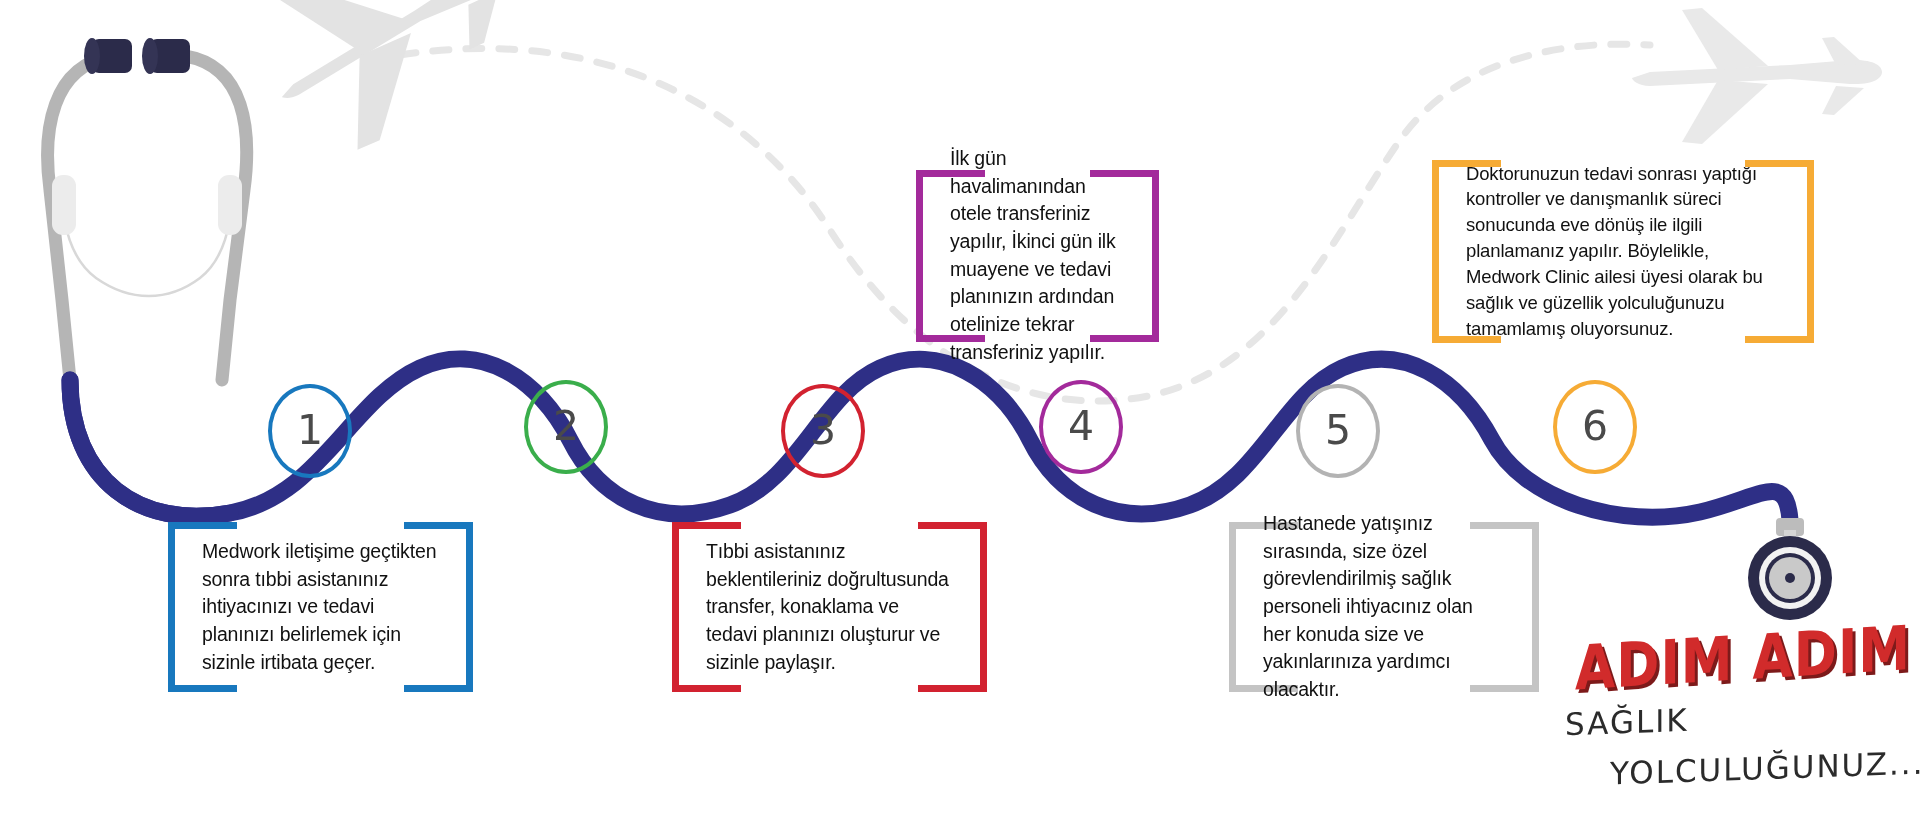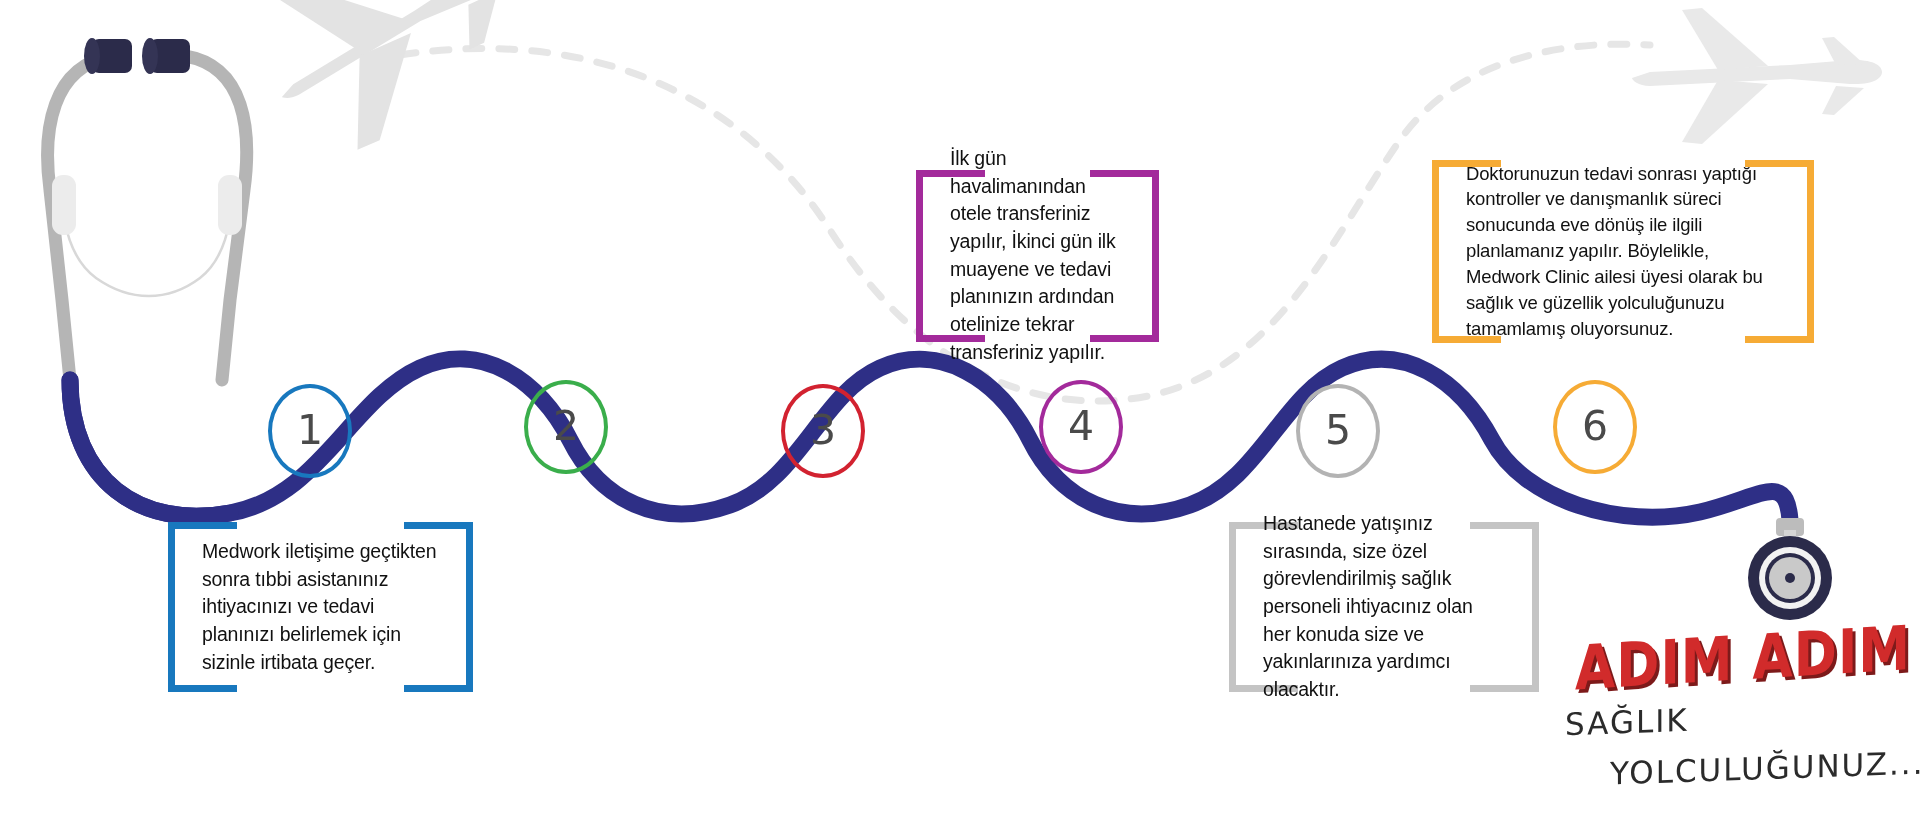--- a/index.html
+++ b/index.html
@@ -224,20 +224,31 @@
       <div class="cap bottom" style="background:#1878be;"></div>
     </div>
     <div class="brk right" style="border-color:#1878be;">
       <div class="cap top" style="background:#1878be;"></div>
       <div class="cap bottom" style="background:#1878be;"></div>
     </div>
     <div class="body">Medwork iletişime geçtikten sonra tıbbi asistanınız ihtiyacınızı ve tedavi planınızı belirlemek için sizinle irtibata geçer.</div>
   </div>
 
 
+  <div class="callout" style="left:672px; top:522px; width:315px; height:170px;">
+    <div class="brk left" style="border-color:#d22230;">
+      <div class="cap top" style="background:#d22230;"></div>
+      <div class="cap bottom" style="background:#d22230;"></div>
+    </div>
+    <div class="brk right" style="border-color:#d22230;">
+      <div class="cap top" style="background:#d22230;"></div>
+      <div class="cap bottom" style="background:#d22230;"></div>
+    </div>
+    <div class="body">Tıbbi asistanınız beklentileriniz doğrultusunda transfer, konaklama ve tedavi planınızı oluşturur ve sizinle paylaşır.</div>
+  </div>
 
   <div class="callout" style="left:916px; top:170px; width:243px; height:172px;">
     <div class="brk left" style="border-color:#a32a9b;">
       <div class="cap top" style="background:#a32a9b;"></div>
       <div class="cap bottom" style="background:#a32a9b;"></div>
     </div>
     <div class="brk right" style="border-color:#a32a9b;">
       <div class="cap top" style="background:#a32a9b;"></div>
       <div class="cap bottom" style="background:#a32a9b;"></div>
     </div>

